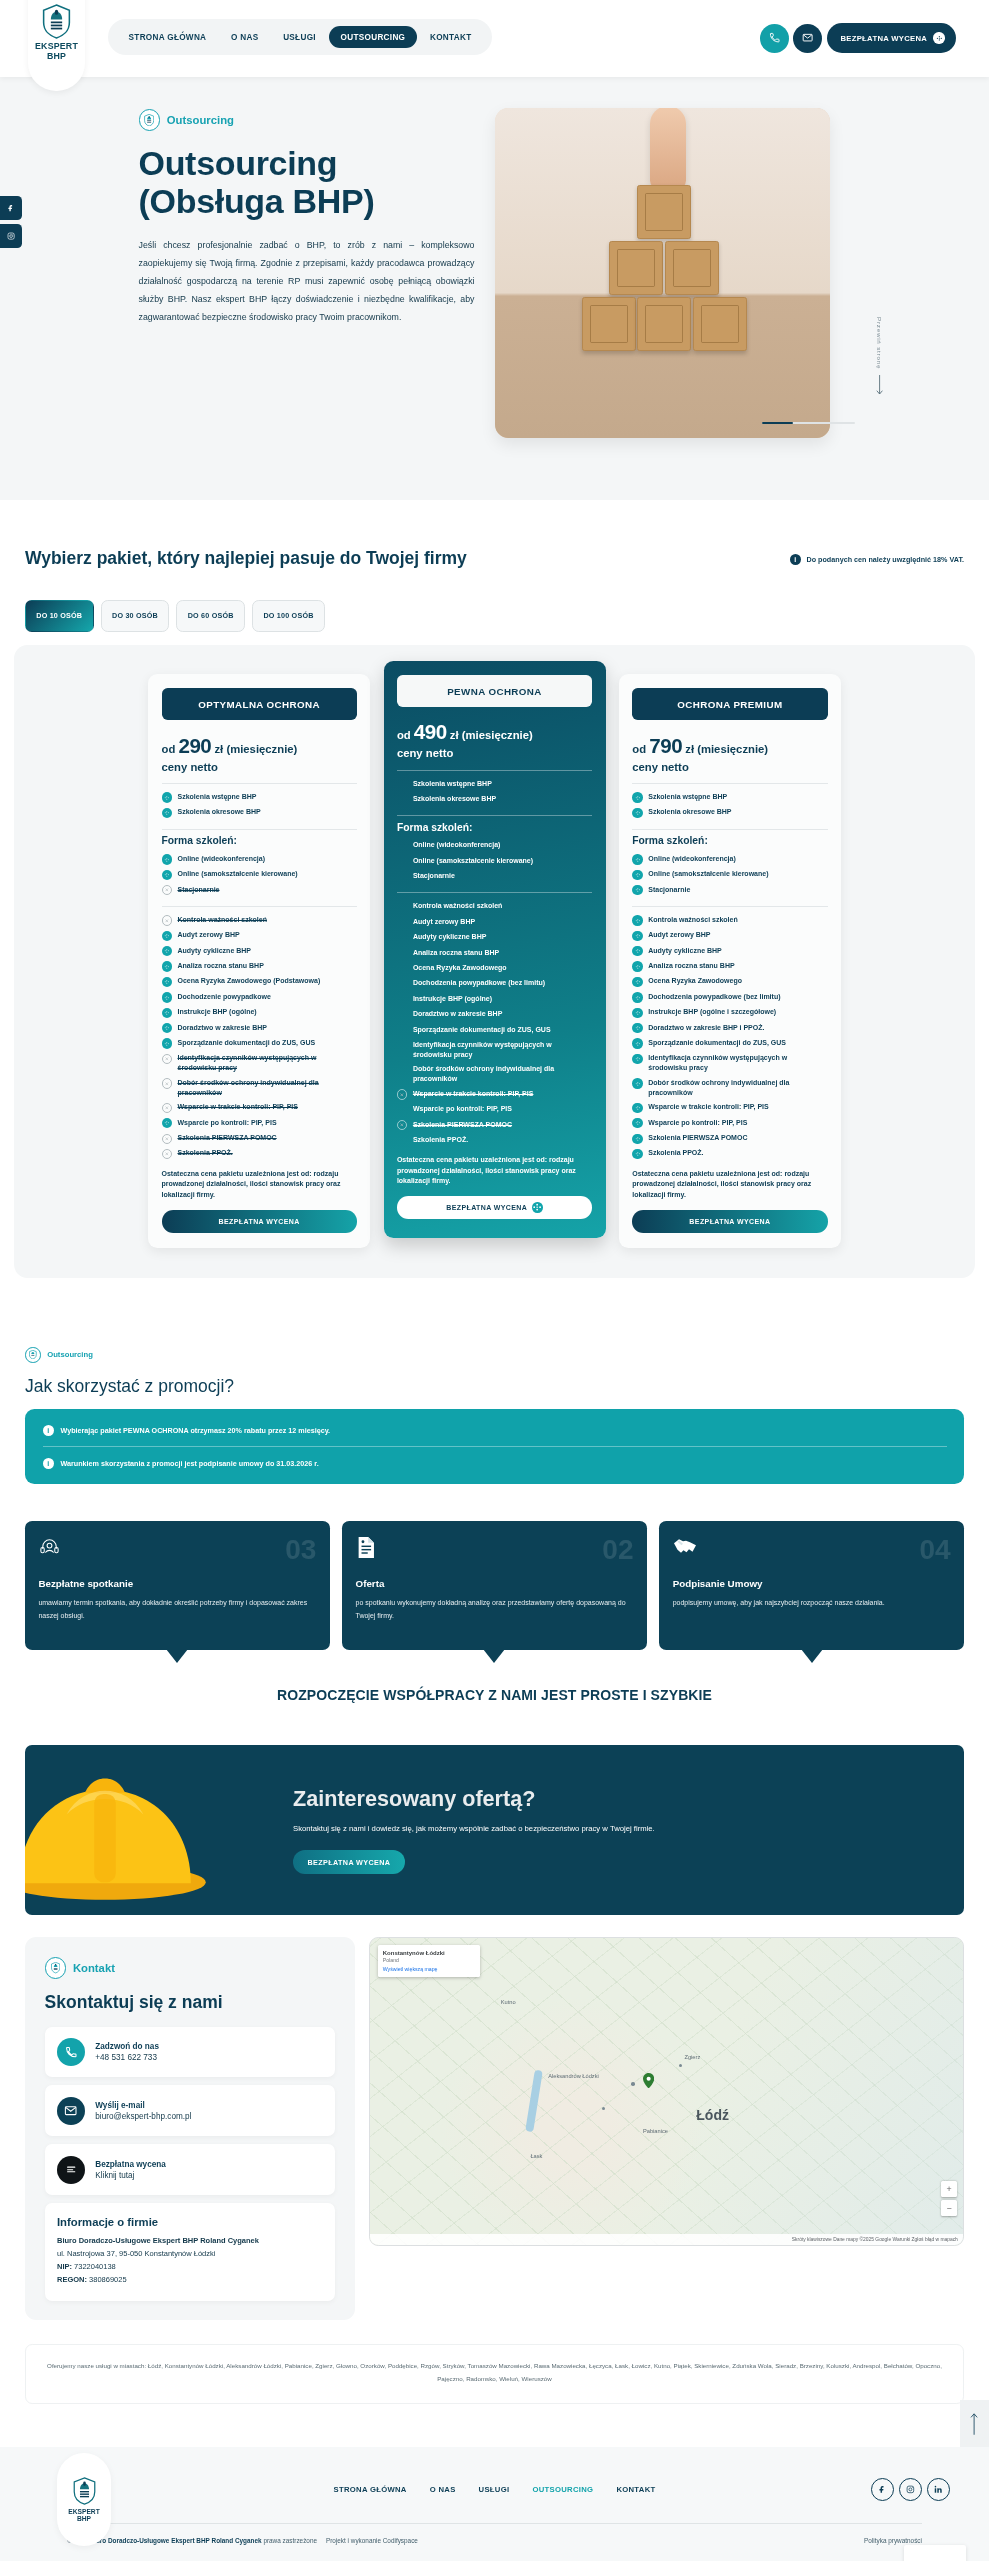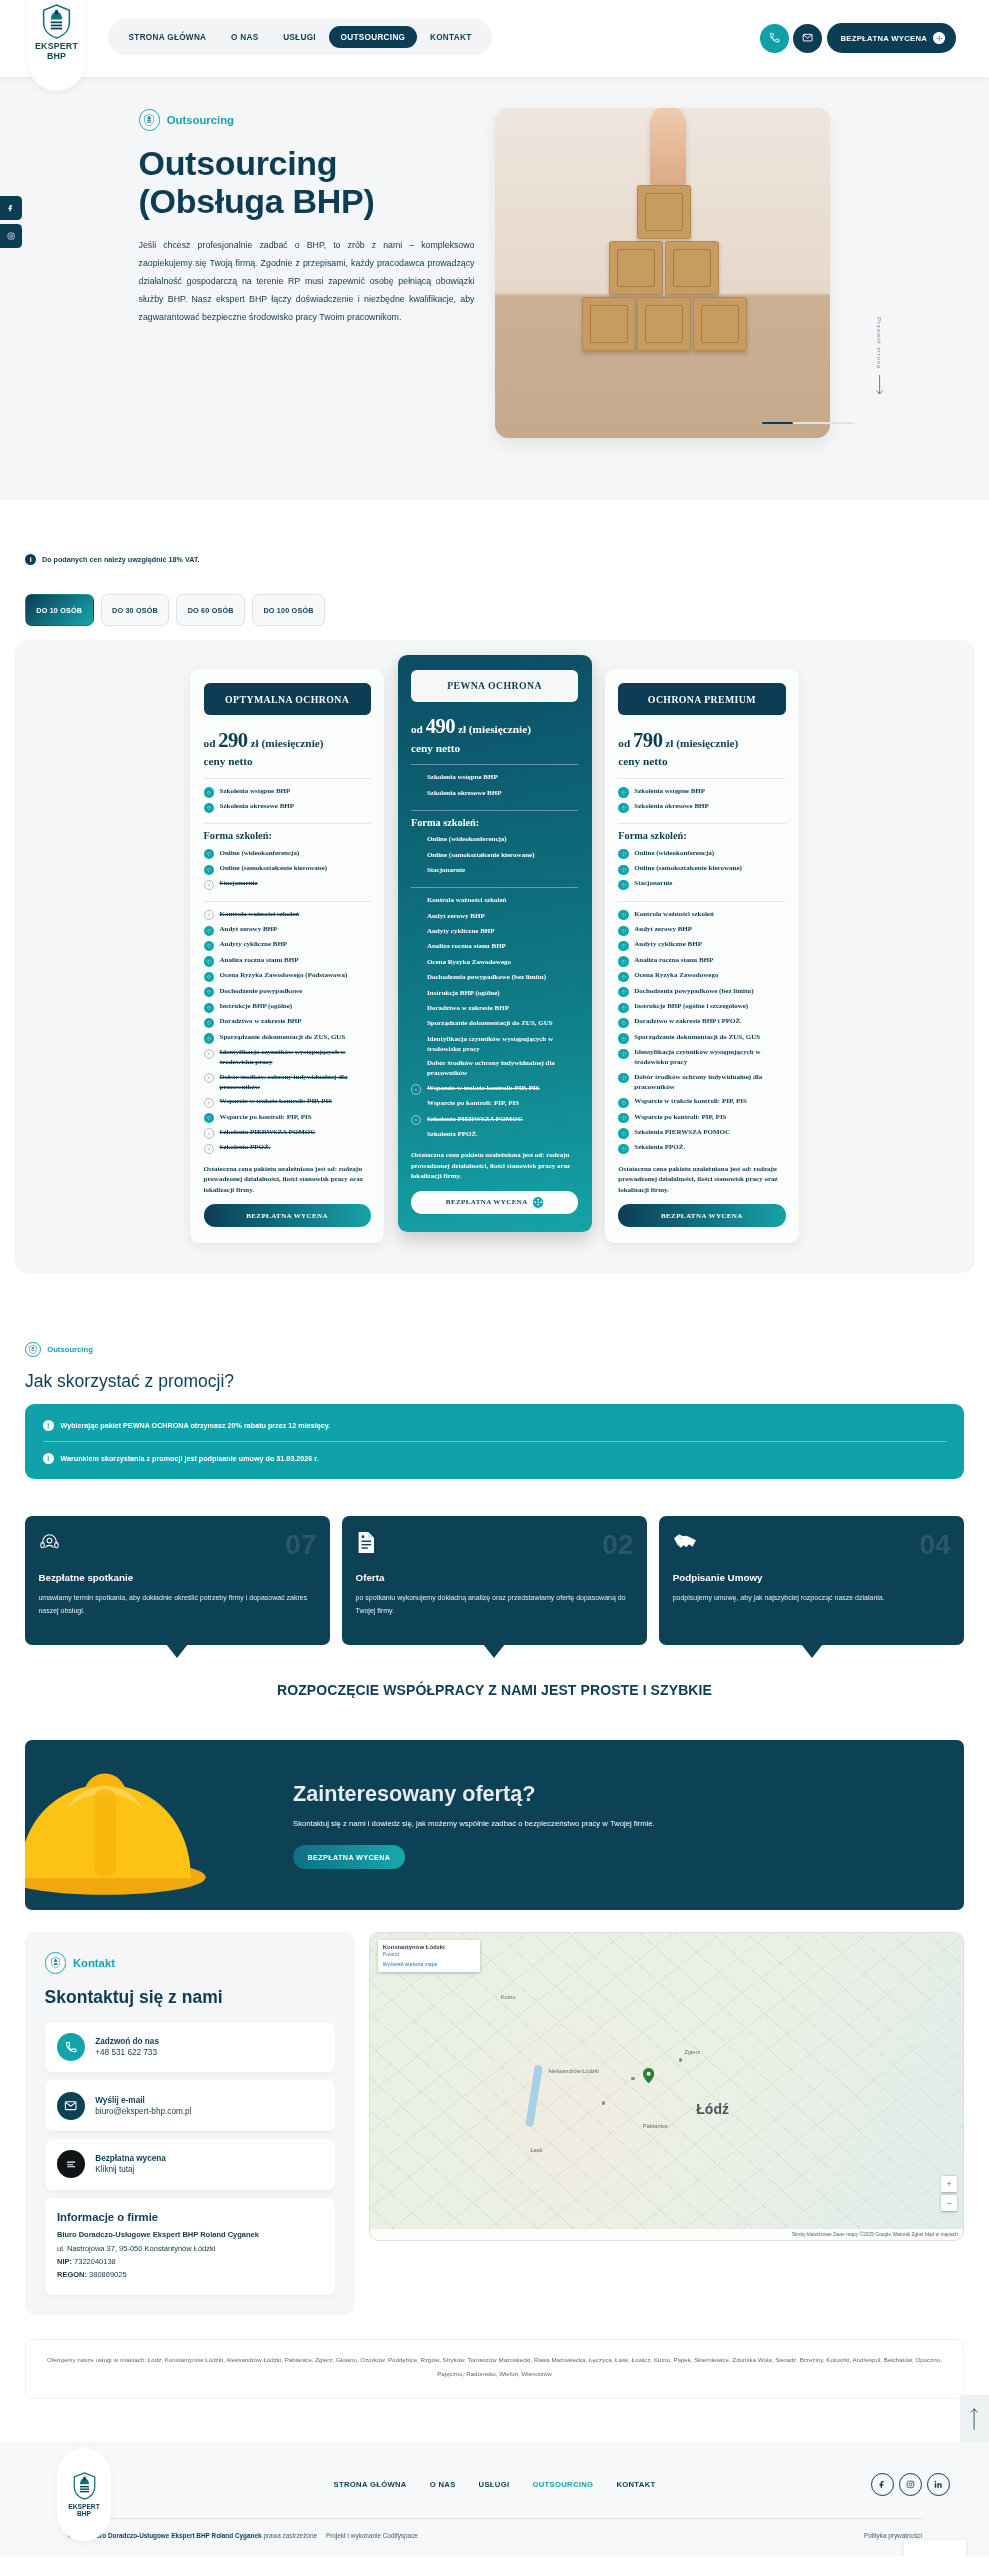--- a/index.html
+++ b/index.html
@@ -106,22 +106,22 @@
     display:flex;align-items:center;justify-content:center;
     font-size:7.2px;font-weight:700;letter-spacing:0.2px;color:#0c3d55;cursor:pointer;padding:0 10.3px;
   }
   .tab.active{background:linear-gradient(135deg,#0c3d55 0%,#15a7ac 100%);color:#fff;border-color:transparent;}
 
   .cards-shell{
     margin:13.4px 14.4px 0;background:#f4f6f7;border-radius:13.4px;padding:29px 20.6px 30px;
     display:flex;gap:13.4px;align-items:flex-start;justify-content:center;
   }
   .card{
-    width:194px;background:#fbfcfc;border-radius:9.3px;padding:14.4px 13.4px 15.5px;
-    box-shadow:0 3.1px 11.3px rgba(0,0,0,.07);position:relative;font-family:Liberation Serif, serif;
+    width:222px;background:#fbfcfc;border-radius:9.3px;padding:14.4px 13.4px 15.5px;
+    box-shadow:0 3.1px 11.3px rgba(0,0,0,.07);position:relative;
   }
   .card.featured{
     background:linear-gradient(170deg,#0b4c63 0%,#0f7f89 65%,#15a3a8 100%);
     color:#fff;margin-top:-13.4px;padding-bottom:18.5px;
     box-shadow:0 7.2px 18.5px rgba(0,0,0,.18);
   }
   .card-title{
     height:32px;border-radius:5.7px;background:#0c3d55;color:#fff;
     display:flex;align-items:center;justify-content:center;
     font-size:9.8px;font-weight:700;letter-spacing:0.4px;margin-bottom:11.3px;
@@ -374,20 +374,21 @@
           </svg>
       </div>
       <div class="hero-scrollbar">
           <i></i>
         </div>
     </div>
   </section>
 
   <section class="pricing">
     <div class="pricing-head">
+      <h2 class="sec-title">Wybierz pakiet, który najlepiej pasuje do Twojej firmy</h2>
       <div class="vat-note">
         <span class="info-dot">i</span>
         <span>Do podanych cen należy uwzględnić 18% VAT.</span>
       </div>
     </div>
 
     <div class="tabs">
       <div class="tab active">DO 10 OSÓB</div>
       <div class="tab">DO 30 OSÓB</div>
       <div class="tab">DO 60 OSÓB</div>
@@ -1031,21 +1032,21 @@
     <div class="steps" id="steps-row">
         <div class="step">
           <div class="step-top">
             <span><svg width="23" height="23" viewBox="0 0 48 48" fill="none" stroke="#fff" stroke-width="2.2" stroke-linecap="round">
                 <path d="M10 26v-4a14 14 0 0 1 28 0v4"></path>
                 <rect x="6" y="24" width="7" height="11" rx="3"></rect>
                 <rect x="35" y="24" width="7" height="11" rx="3"></rect>
                 <circle cx="24" cy="20" r="5"></circle>
                 <path d="M16 34c2-3 5-4 8-4s6 1 8 4"></path>
               </svg></span>
-            <span class="step-num">07</span>
+            <span class="step-num">03</span>
           </div>
           <div class="step-h">Bezpłatne spotkanie</div>
           <div class="step-p">umawiamy termin spotkania, aby dokładnie określić potrzeby firmy i dopasować zakres naszej obsługi.</div>
         </div>
         <div class="step">
           <div class="step-top">
             <span><svg width="20.6" height="23" viewBox="0 0 40 48" fill="#fff">
                 <path d="M4 2h20l12 12v32H4z" fill="#fff"></path>
                 <path d="M24 2v12h12" fill="#cfe0e6"></path>
                 <rect x="10" y="20" width="20" height="3" fill="#0c4156"></rect>

